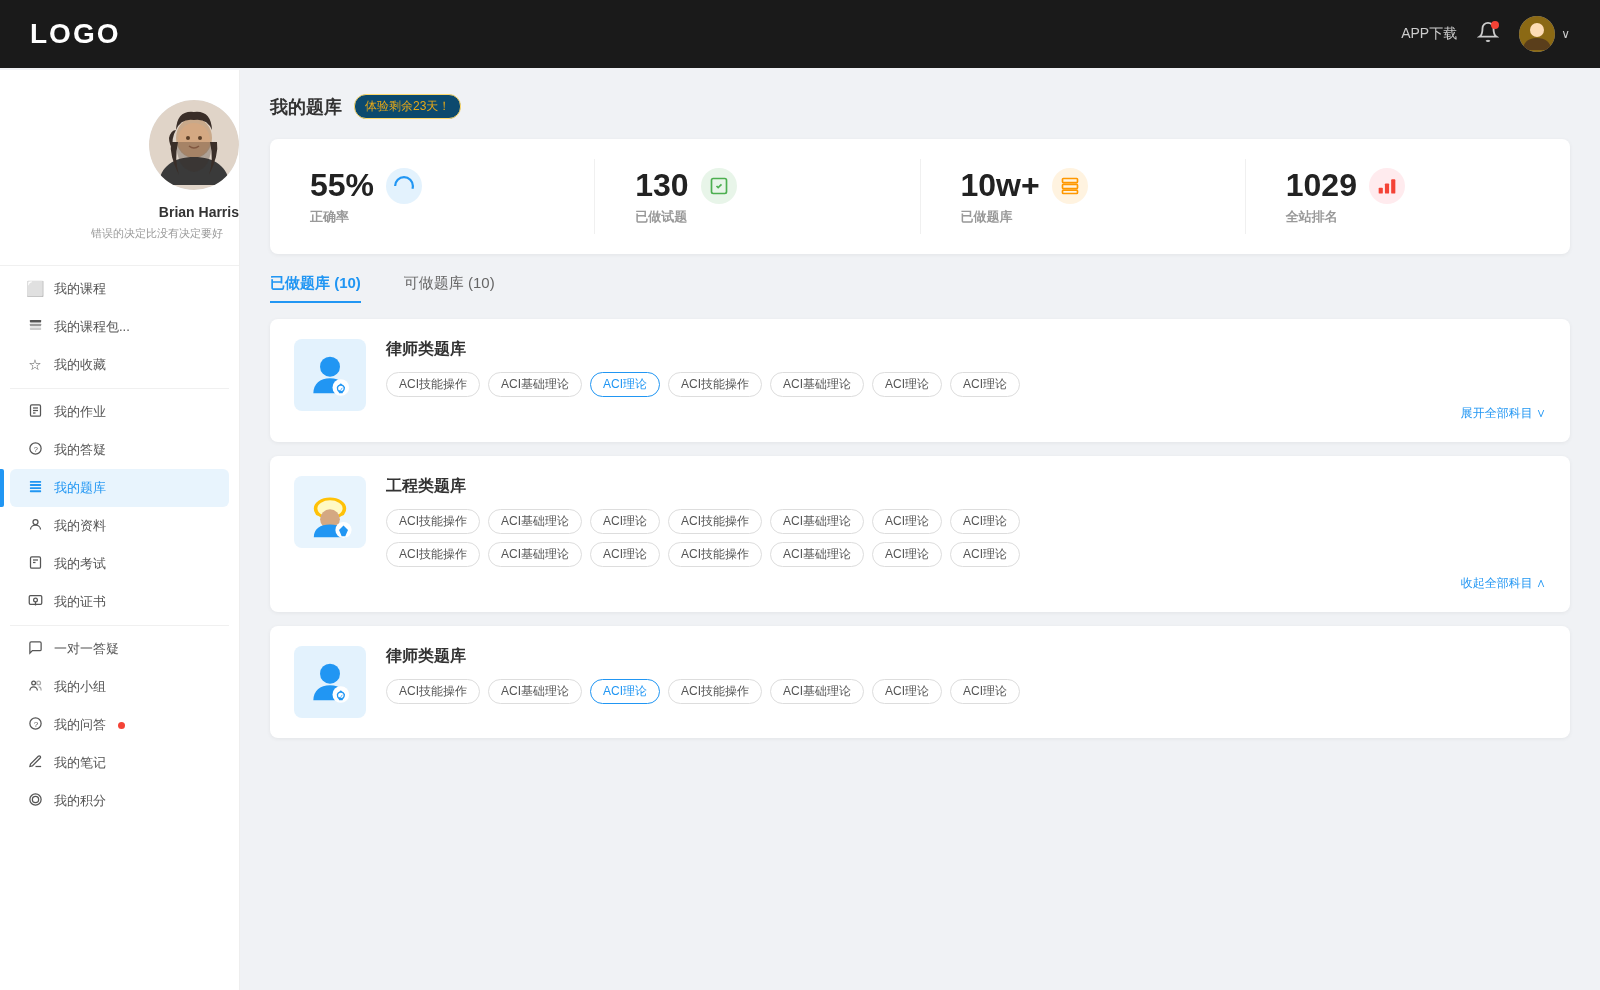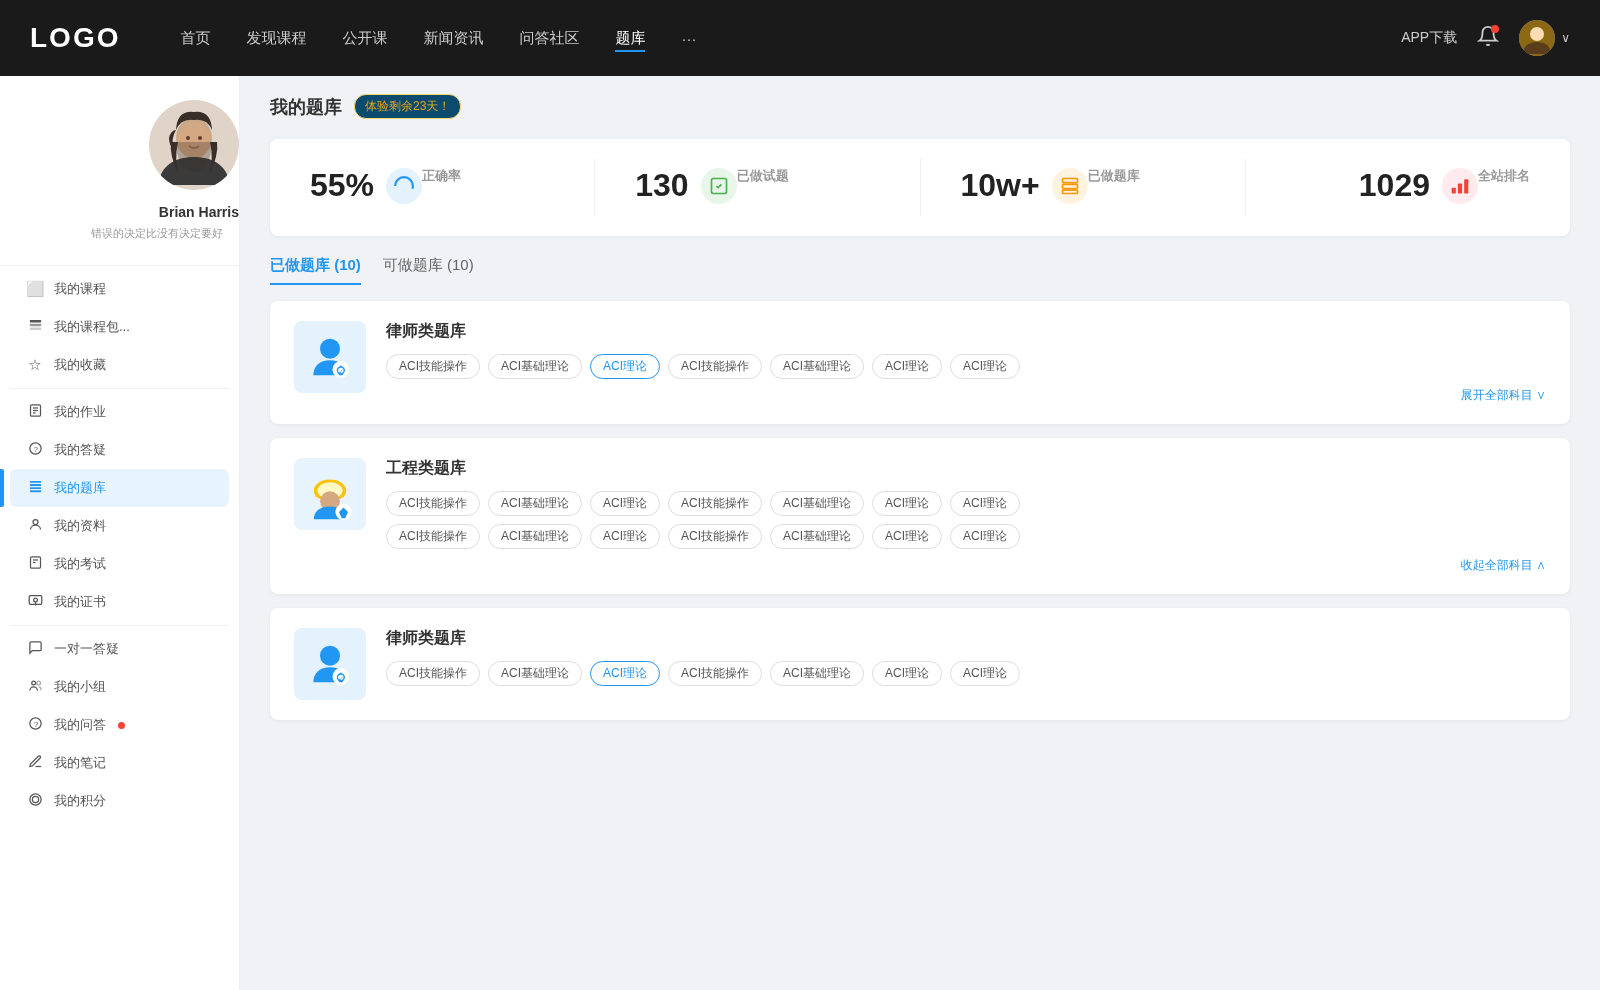--- a/index.html
+++ b/index.html
@@ -1,21 +1,21 @@
 <!DOCTYPE html>
 <html><head>
   <meta charset="utf-8">
   <style>
     * { box-sizing: border-box; margin: 0; padding: 0; }
     body { font-family: -apple-system, BlinkMacSystemFont, 'PingFang SC', 'Microsoft YaHei', sans-serif; background: #f0f2f5; min-height: 990px; }
 
     
     .navbar {
       background: #1a1a1a;
-      height: 76px;
+      height: 68px;
       display: flex;
       align-items: center;
       padding: 0 30px;
       position: fixed;
       top: 0; left: 0; right: 0;
       z-index: 100;
     }
     .navbar-logo {
       color: white;
       font-size: 28px;
@@ -195,20 +195,21 @@
       display: flex;
       background: white;
       border-radius: 8px;
       margin-bottom: 20px;
       padding: 20px 0;
       box-shadow: 0 1px 4px rgba(0,0,0,0.06);
     }
     .stat-item {
       flex: 1;
       display: flex;
+      flex-direction: column;
       align-items: flex-start;
       padding: 8px 40px;
       border-right: 1px solid #f0f0f0;
     }
     .stat-item:last-child { border-right: none; justify-content: flex-end; }
     .stat-top {
       display: flex;
       align-items: center;
       gap: 12px;
       margin-bottom: 4px;
@@ -230,21 +231,21 @@
     .stat-icon-red { background: #ffebee; color: #f44336; }
     .stat-label {
       font-size: 13px;
       color: #999;
       font-weight: bold;
     }
 
     
     .tabs-row {
       display: flex;
-      gap: 22px;
+      gap: 43px;
       margin-bottom: 16px;
     }
     .tab-item {
       font-size: 15px;
       color: #666;
       cursor: pointer;
       padding-bottom: 8px;
     }
     .tab-item.active {
       color: #2196f3;
@@ -309,29 +310,20 @@
     }
 
     
     .main-content { overflow-y: auto; max-height: calc(990px - 70px); }
   </style>
 </head>
 <body>
 
 <nav class="navbar">
   <div class="navbar-logo">LOGO</div>
-  <div class="navbar-nav">
-    <span class="nav-item">首页</span>
-    <span class="nav-item">发现课程</span>
-    <span class="nav-item">公开课</span>
-    <span class="nav-item">新闻资讯</span>
-    <span class="nav-item">问答社区</span>
-    <span class="nav-item active">题库</span>
-    <span class="nav-item">···</span>
-  </div>
   <div class="navbar-right">
     <span class="app-download">APP下载</span>
     <div class="bell-icon">
       <svg width="22" height="22" viewBox="0 0 24 24" fill="none" stroke="#ccc" stroke-width="2">
         <path d="M18 8A6 6 0 0 0 6 8c0 7-3 9-3 9h18s-3-2-3-9"></path>
         <path d="M13.73 21a2 2 0 0 1-3.46 0"></path>
       </svg>
       <div class="bell-dot"></div>
     </div>
     <div class="avatar-wrap">

